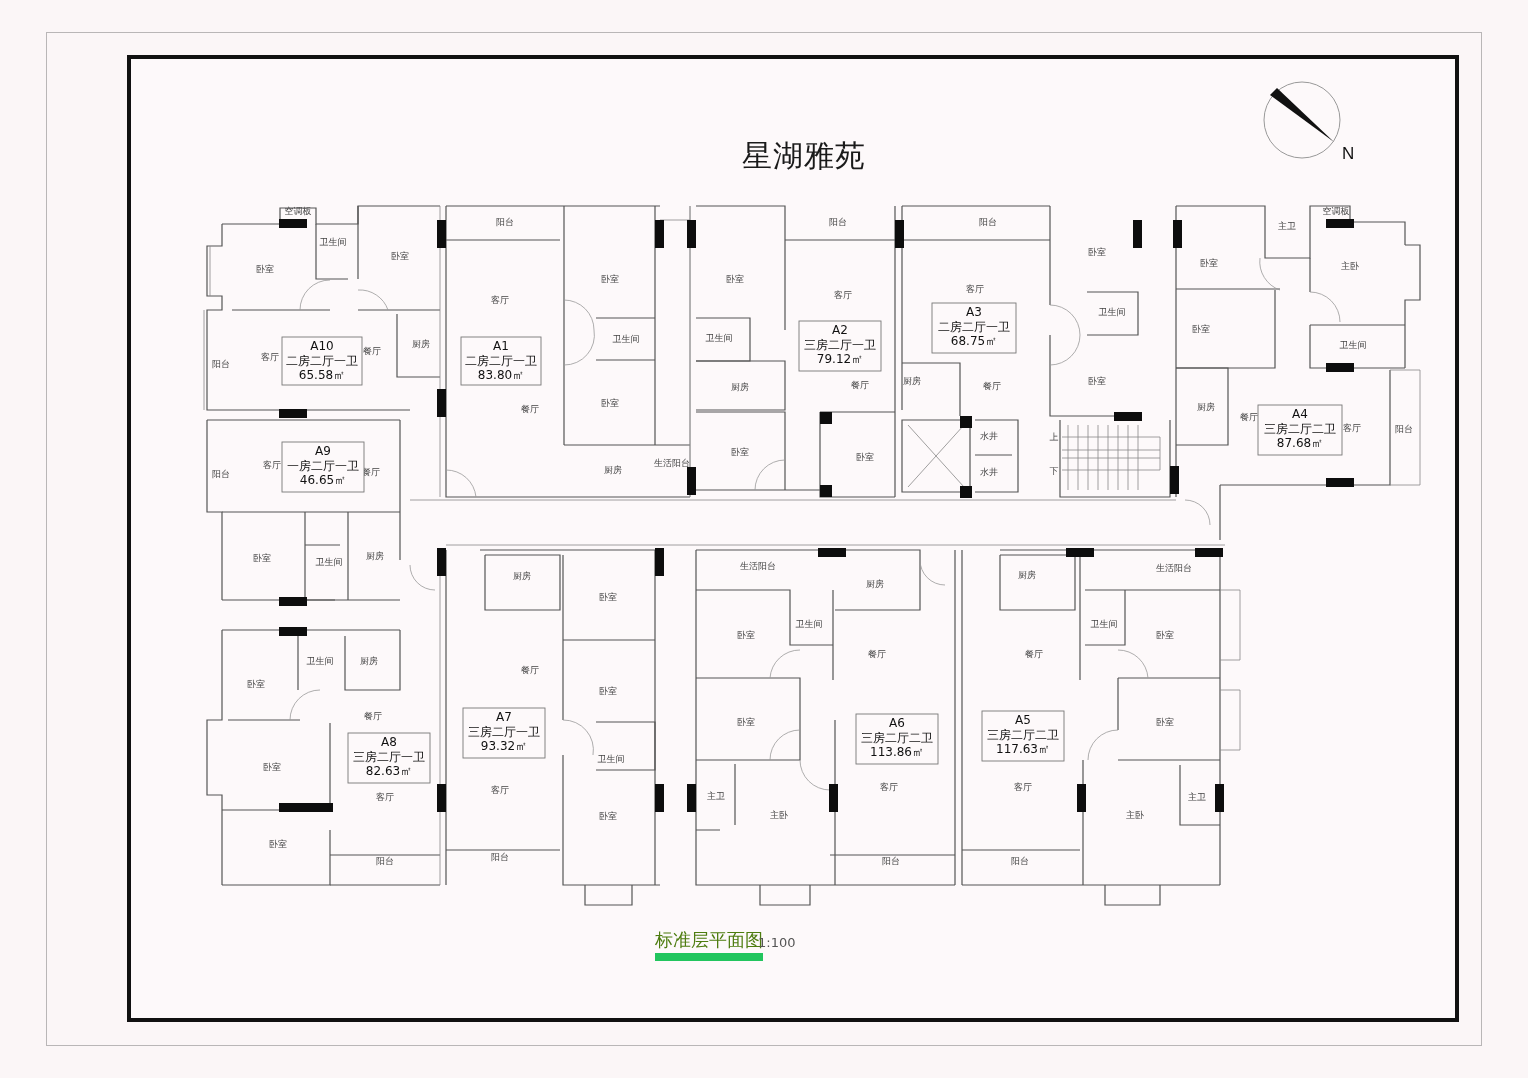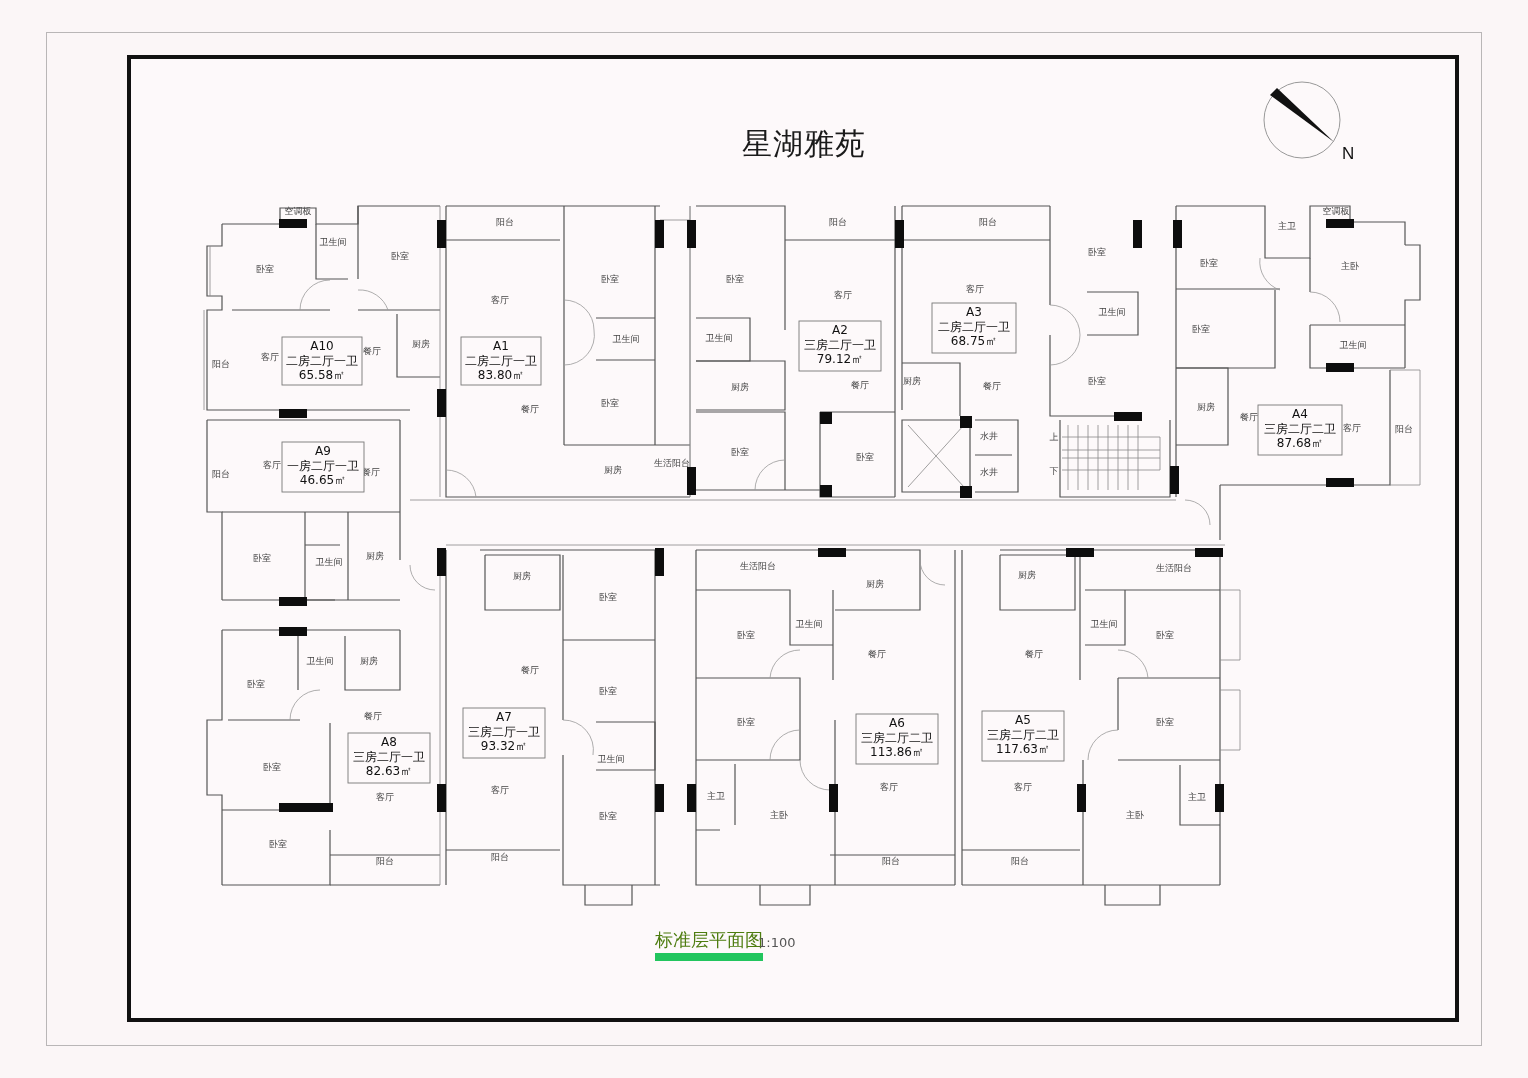--- a/index.html
+++ b/index.html
@@ -2,21 +2,21 @@
 <html><head>
 <meta charset="utf-8">
 <style>
   html, body { margin:0; padding:0; }
   body { width:1528px; height:1078px; background:#fbf6f7; position:relative; overflow:hidden;
          font-family:"DejaVu Sans", sans-serif; }
   .outer-frame { position:absolute; left:46px; top:32px; width:1436px; height:1014px;
                  border:1px solid #b9b6b7; box-sizing:border-box; }
   .inner-frame { position:absolute; left:127px; top:55px; width:1332px; height:967px;
                  border:4px solid #111; box-sizing:border-box; background:#fdf9fa; }
-  .title { position:absolute; left:742px; top:124px; font-size:30px; color:#1a1a1a; letter-spacing:1px; }
+  .title { position:absolute; left:742px; top:136px; font-size:30px; color:#1a1a1a; letter-spacing:1px; }
   .compass { position:absolute; left:1262px; top:80px; width:80px; height:80px; }
   .north { position:absolute; left:1342px; top:144px; font-size:17px; color:#111; font-family:"Liberation Sans", sans-serif; }
   .plan-caption { position:absolute; left:655px; top:928px; font-size:18px; color:#4d7c0f;
                   border-bottom:8px solid #22c55e; padding-bottom:1px; line-height:24px; }
   .plan-scale { position:absolute; left:758px; top:935px; font-size:13px; color:#555; }
   svg.plan { position:absolute; left:0; top:0; }
   .wall { fill:none; stroke:#555; stroke-width:1.2; }
   .wall2 { fill:none; stroke:#888; stroke-width:0.8; }
   .col { fill:#0d0d0d; }
   .door { fill:none; stroke:#999; stroke-width:0.8; }

